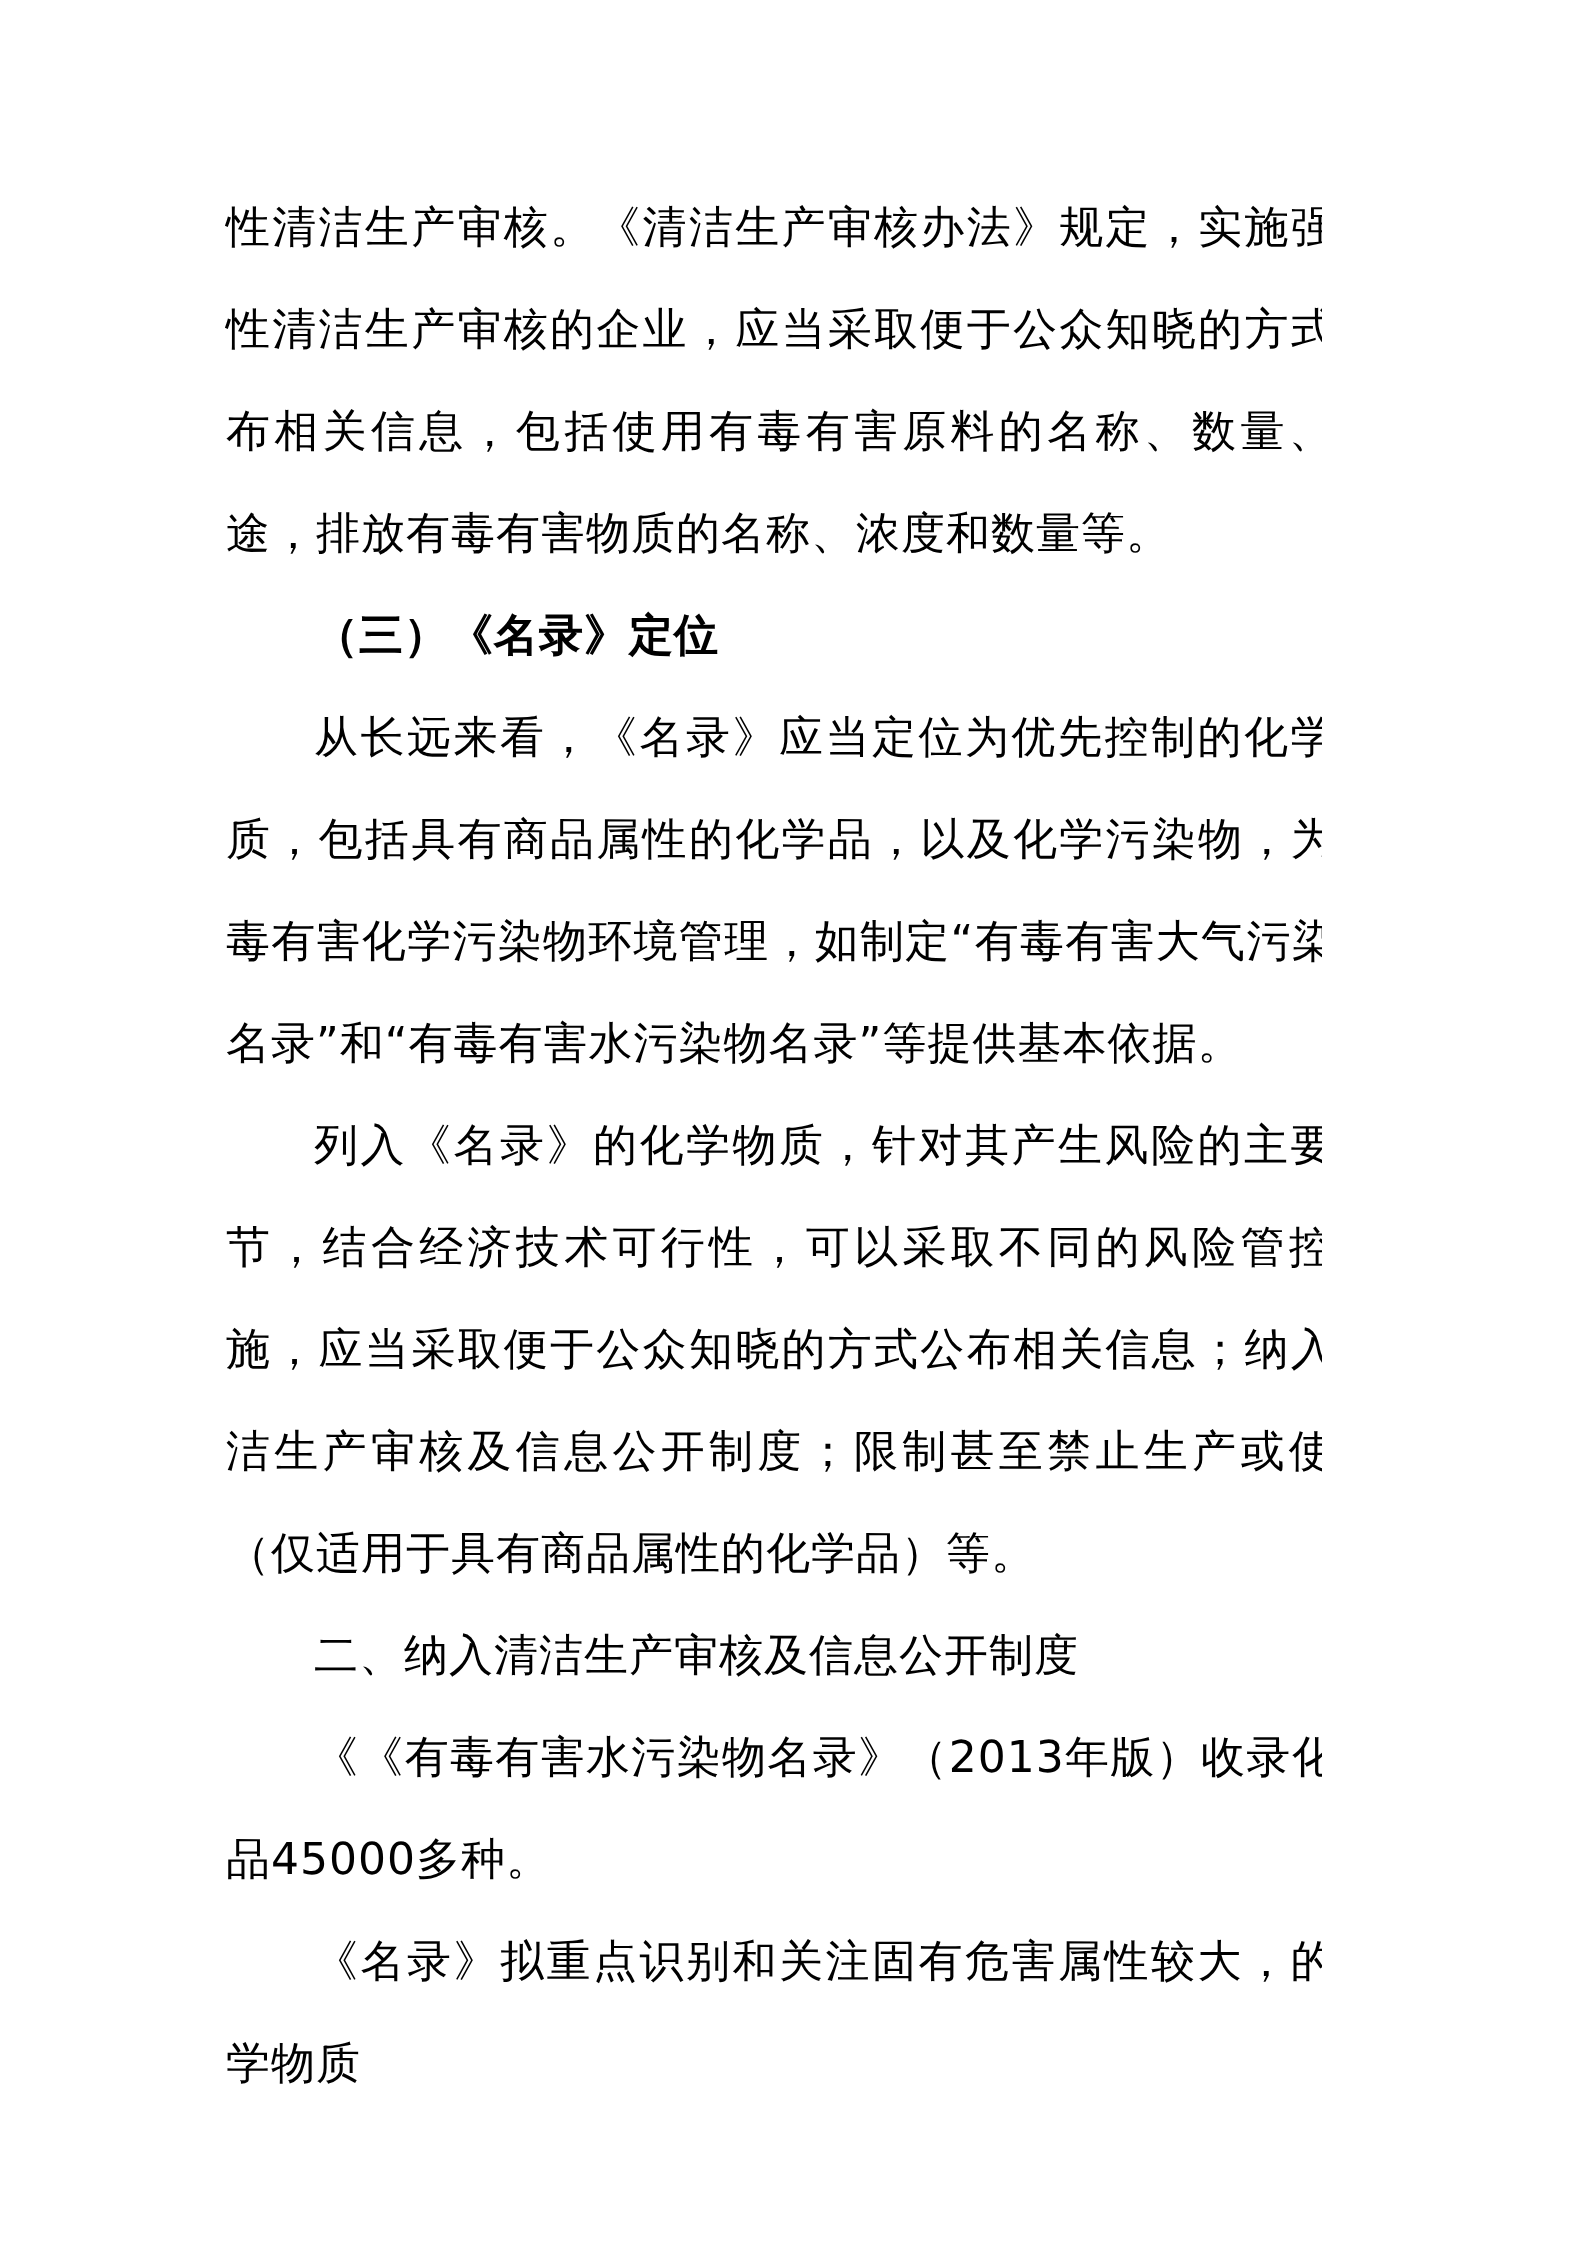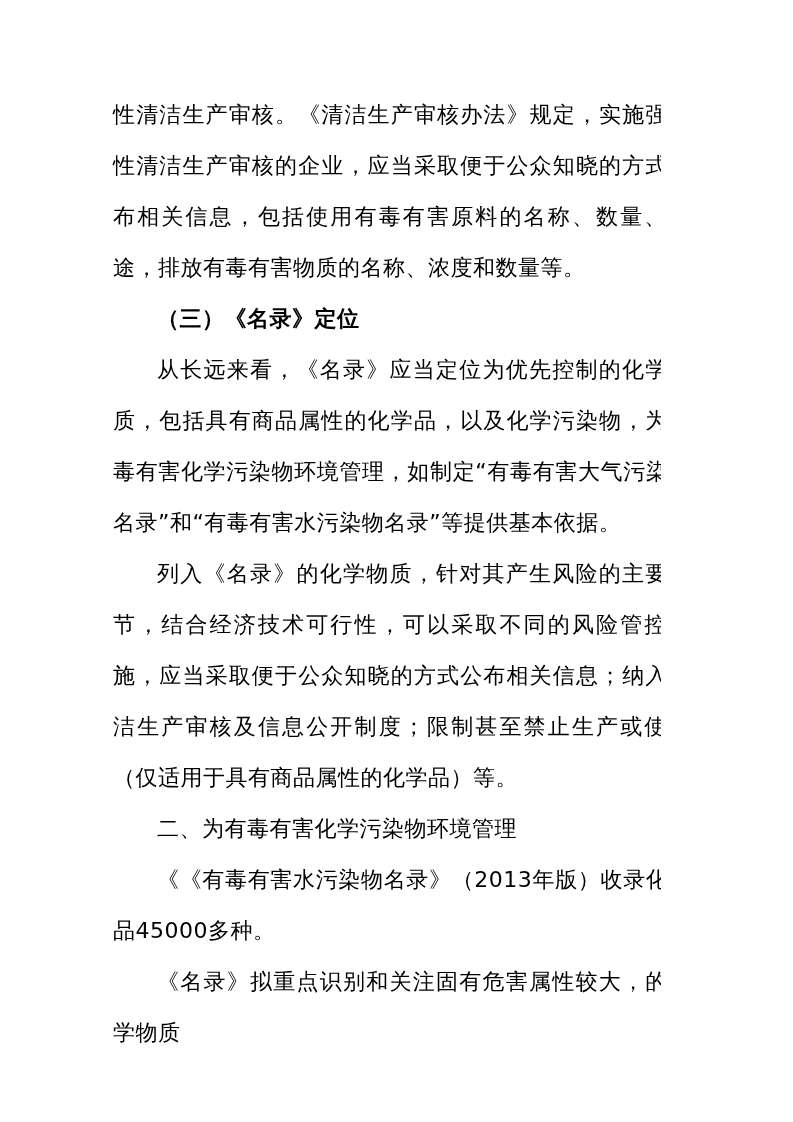--- a/index.html
+++ b/index.html
@@ -40,17 +40,17 @@
 </style>
 </head>
 <body>
 
 <div class="page">
   <div class="content">
     <p>性清洁生产审核。《清洁生产审核办法》规定，实施强制性清洁生产审核的企业，应当采取便于公众知晓的方式公布相关信息，包括使用有毒有害原料的名称、数量、用途，排放有毒有害物质的名称、浓度和数量等。</p>
     <p class="indent bold">（三）《名录》定位</p>
     <p class="indent">从长远来看，《名录》应当定位为优先控制的化学物质，包括具有商品属性的化学品，以及化学污染物，为有毒有害化学污染物环境管理，如制定“有毒有害大气污染物名录”和“有毒有害水污染物名录”等提供基本依据。</p>
     <p class="indent">列入《名录》的化学物质，针对其产生风险的主要环节，结合经济技术可行性，可以采取不同的风险管控措施，应当采取便于公众知晓的方式公布相关信息；纳入清洁生产审核及信息公开制度；限制甚至禁止生产或使用（仅适用于具有商品属性的化学品）等。</p>
-    <p class="indent">二、为有毒有害化学污染物环境管理</p>
+    <p class="indent">二、纳入清洁生产审核及信息公开制度</p>
     <p class="indent">《《有毒有害水污染物名录》（2013年版）收录化学品45000多种。</p>
     <p class="indent">《名录》拟重点识别和关注固有危害属性较大，的化学物质</p>
   </div>
 </div>
 
 </body></html>

